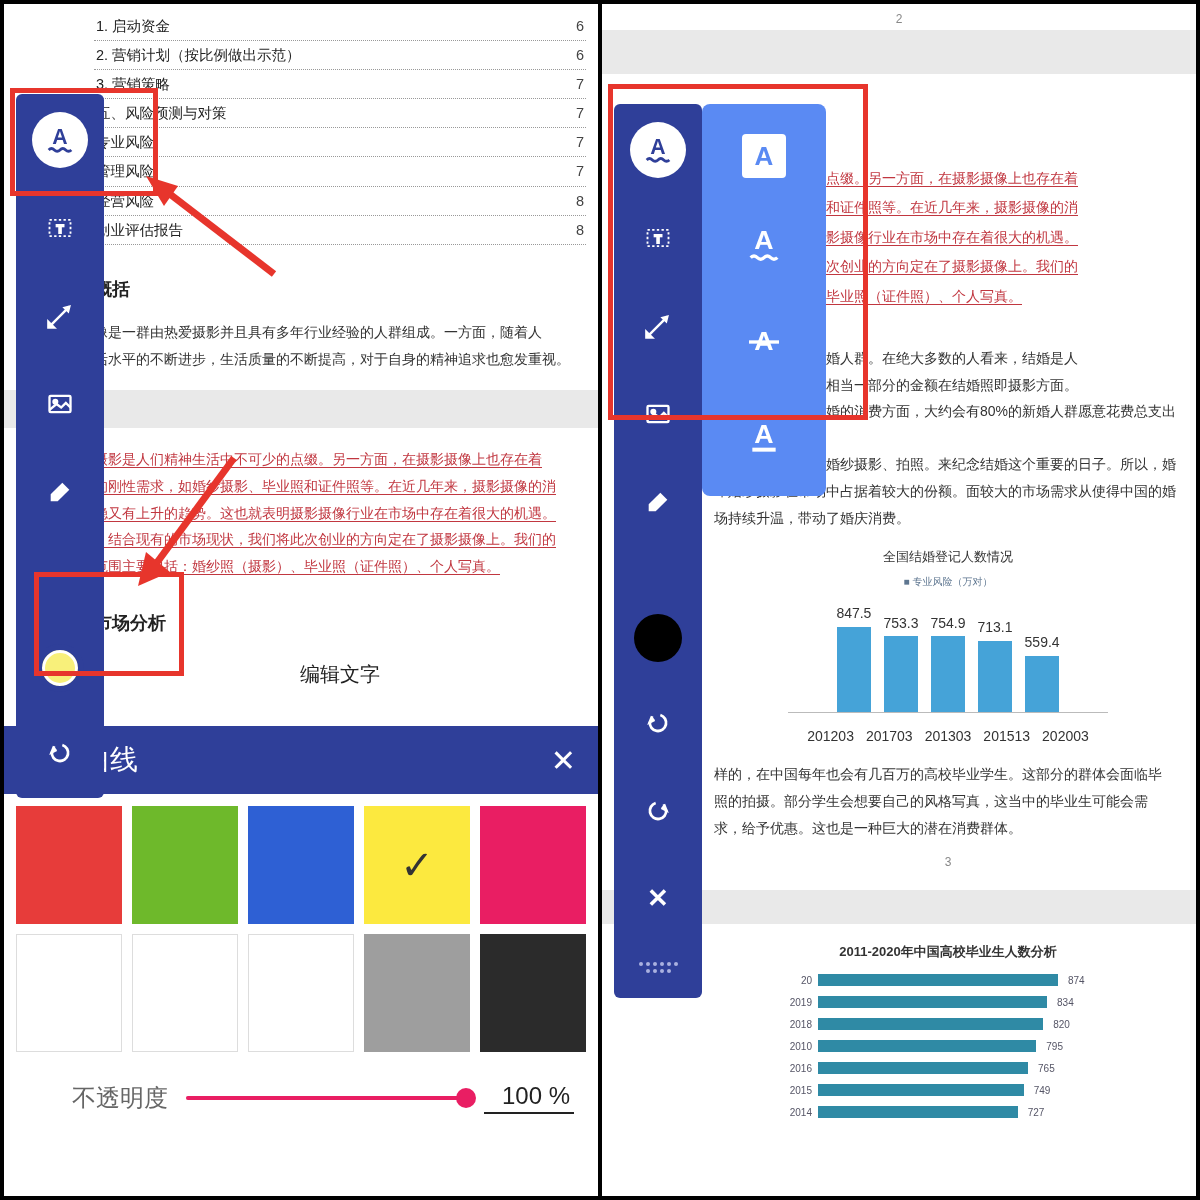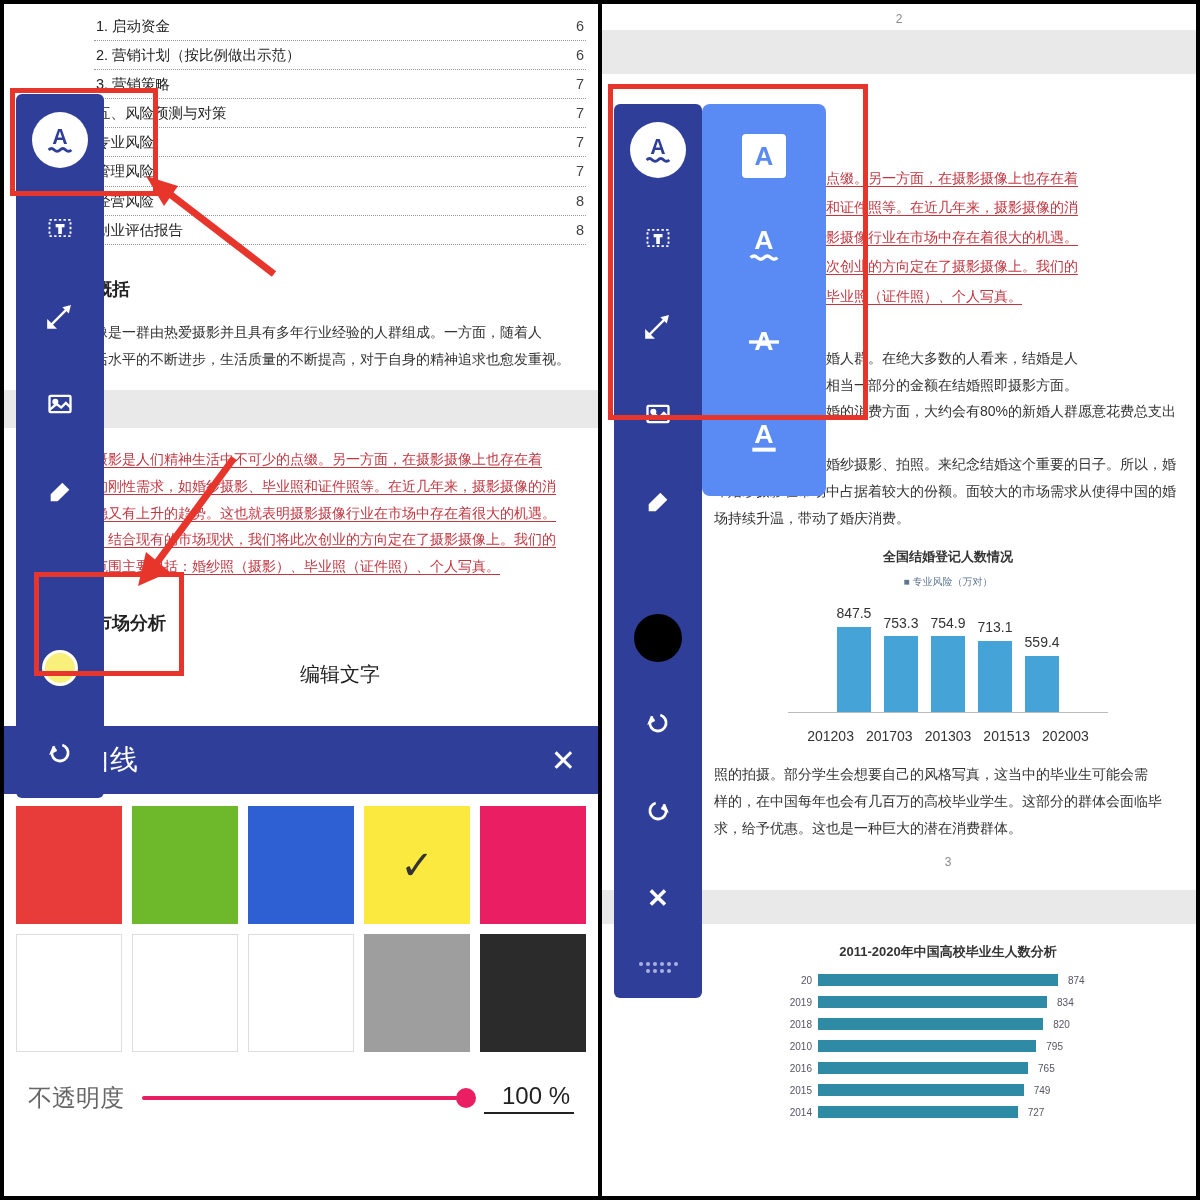--- a/index.html
+++ b/index.html
@@ -114,21 +114,21 @@
   .doc-line .n { color:#444; }
   .doc h3 { font-size:18px; margin: 28px 0 14px 0; font-weight:bold; }
   .para { font-size:14px; color:#333; line-height:1.9; }
   .redpara .rline { color:#c13740; border-bottom:1px solid #c13740; display:inline; }
   .gap { height: 38px; background:#e9e9e9; margin: 18px -12px 18px -90px; }
 
   
   .docR { position:absolute; left:112px; right:14px; top: 60px; font-size:14px; color:#333; line-height:1.9; }
   .docR .redblock { color:#c13740; line-height:2.1; }
   .docR .redblock span { border-bottom:1px solid #c13740; }
-  .docR h4 { text-align:center; font-size:13px; margin-top:14px; font-weight:bold; }
+  .docR h4 { text-align:center; font-size:13px; margin-top:14px; font-weight:normal; }
   .mini-chart { margin: 6px auto 10px auto; display:flex; gap:12px; align-items:flex-end; height:116px; justify-content:center; border-bottom:1px solid #bbb; padding:0 14px; position:relative; width: 320px;}
   .mini-chart .bar { width: 34px; background:#45a3d8; display:flex; flex-direction:column; align-items:center; }
   .mini-chart-x { display:flex; gap:12px; justify-content:center; width:320px; margin:0 auto 12px;}
   .hbarwrap { width: 340px; margin: 6px auto; }
   .hrow { display:flex; align-items:center; gap:6px; margin:3px 0;}
   .hrow .lab { width:34px; font-size:10px; text-align:right; color:#556;}
   .hrow .hb { height:12px; background:#2f8aa5;}
   .hrow .v { font-size:10px; color:#556; margin-left:4px;}
   .pageno { text-align:center; font-size:12px; color:#888; margin:10px 0; }
   .gapR { height:34px; background:#e9e9e9; margin:16px -14px 16px -112px; }
@@ -140,21 +140,21 @@
   }
   .bpanel .hdr {
     background:#2f3f99; color:#fff; height:68px;
     display:flex; align-items:center; justify-content:space-between;
     padding: 0 22px; font-size:28px; font-weight:400;
   }
   .bpanel .hdr .x { font-size:30px; cursor:pointer; }
   .swatches { display:grid; grid-template-columns: repeat(5,1fr); gap:10px; padding:12px; }
   .sw { height: 118px; position:relative; cursor:pointer; }
   .sw.sel::after { content:"✓"; position:absolute; inset:0; display:flex; align-items:center; justify-content:center; font-size:40px; color:#333;}
-  .opacity-row { display:flex; align-items:center; gap:18px; padding: 18px 24px 30px 24px; }
+  .opacity-row { display:flex; align-items:center; gap:18px; padding: 18px 24px 30px 24px; margin-left: 44px; }
   .opacity-row .lbl { font-size:24px; color:#666; }
   .slider { flex:1; position:relative; height:4px; background:#f0c6d6; border-radius:2px; }
   .slider .fill { position:absolute; left:0; top:0; bottom:0; width:100%; background:#e91e63; border-radius:2px;}
   .slider .knob { position:absolute; right:-10px; top:50%; transform:translateY(-50%); width:20px;height:20px;border-radius:50%; background:#e91e63;}
   .opacity-row .val { font-size:24px; color:#222; border-bottom:2px solid #222; padding:0 4px 2px 4px; min-width:90px; text-align:right;}
 
   
   .editlabel { text-align:center; font-size:20px; color:#222; margin-top:16px; }
 
   
@@ -355,22 +355,22 @@
         </div>
       <div class="mini-chart-x" id="bars1x">
           <div class="xl">201203</div>
           <div class="xl">201703</div>
           <div class="xl">201303</div>
           <div class="xl">201513</div>
           <div class="xl">202003</div>
         </div>
 
       <div id="right-p2">
+          <div>样的，在中国每年也会有几百万的高校毕业学生。这部分的群体会面临毕</div>
           <div>照的拍摄。部分学生会想要自己的风格写真，这当中的毕业生可能会需</div>
-          <div>样的，在中国每年也会有几百万的高校毕业学生。这部分的群体会面临毕</div>
           <div>求，给予优惠。这也是一种巨大的潜在消费群体。</div>
         </div>
       <div class="pageno">3</div>
       <div class="gapR"></div>
 
       <h4 style="font-weight:bold">2011-2020年中国高校毕业生人数分析</h4>
       <div class="hbarwrap" id="bars2">
           <div class="hrow">
             <div class="lab">20</div>
             <div class="hb" style="width:240px"></div>

